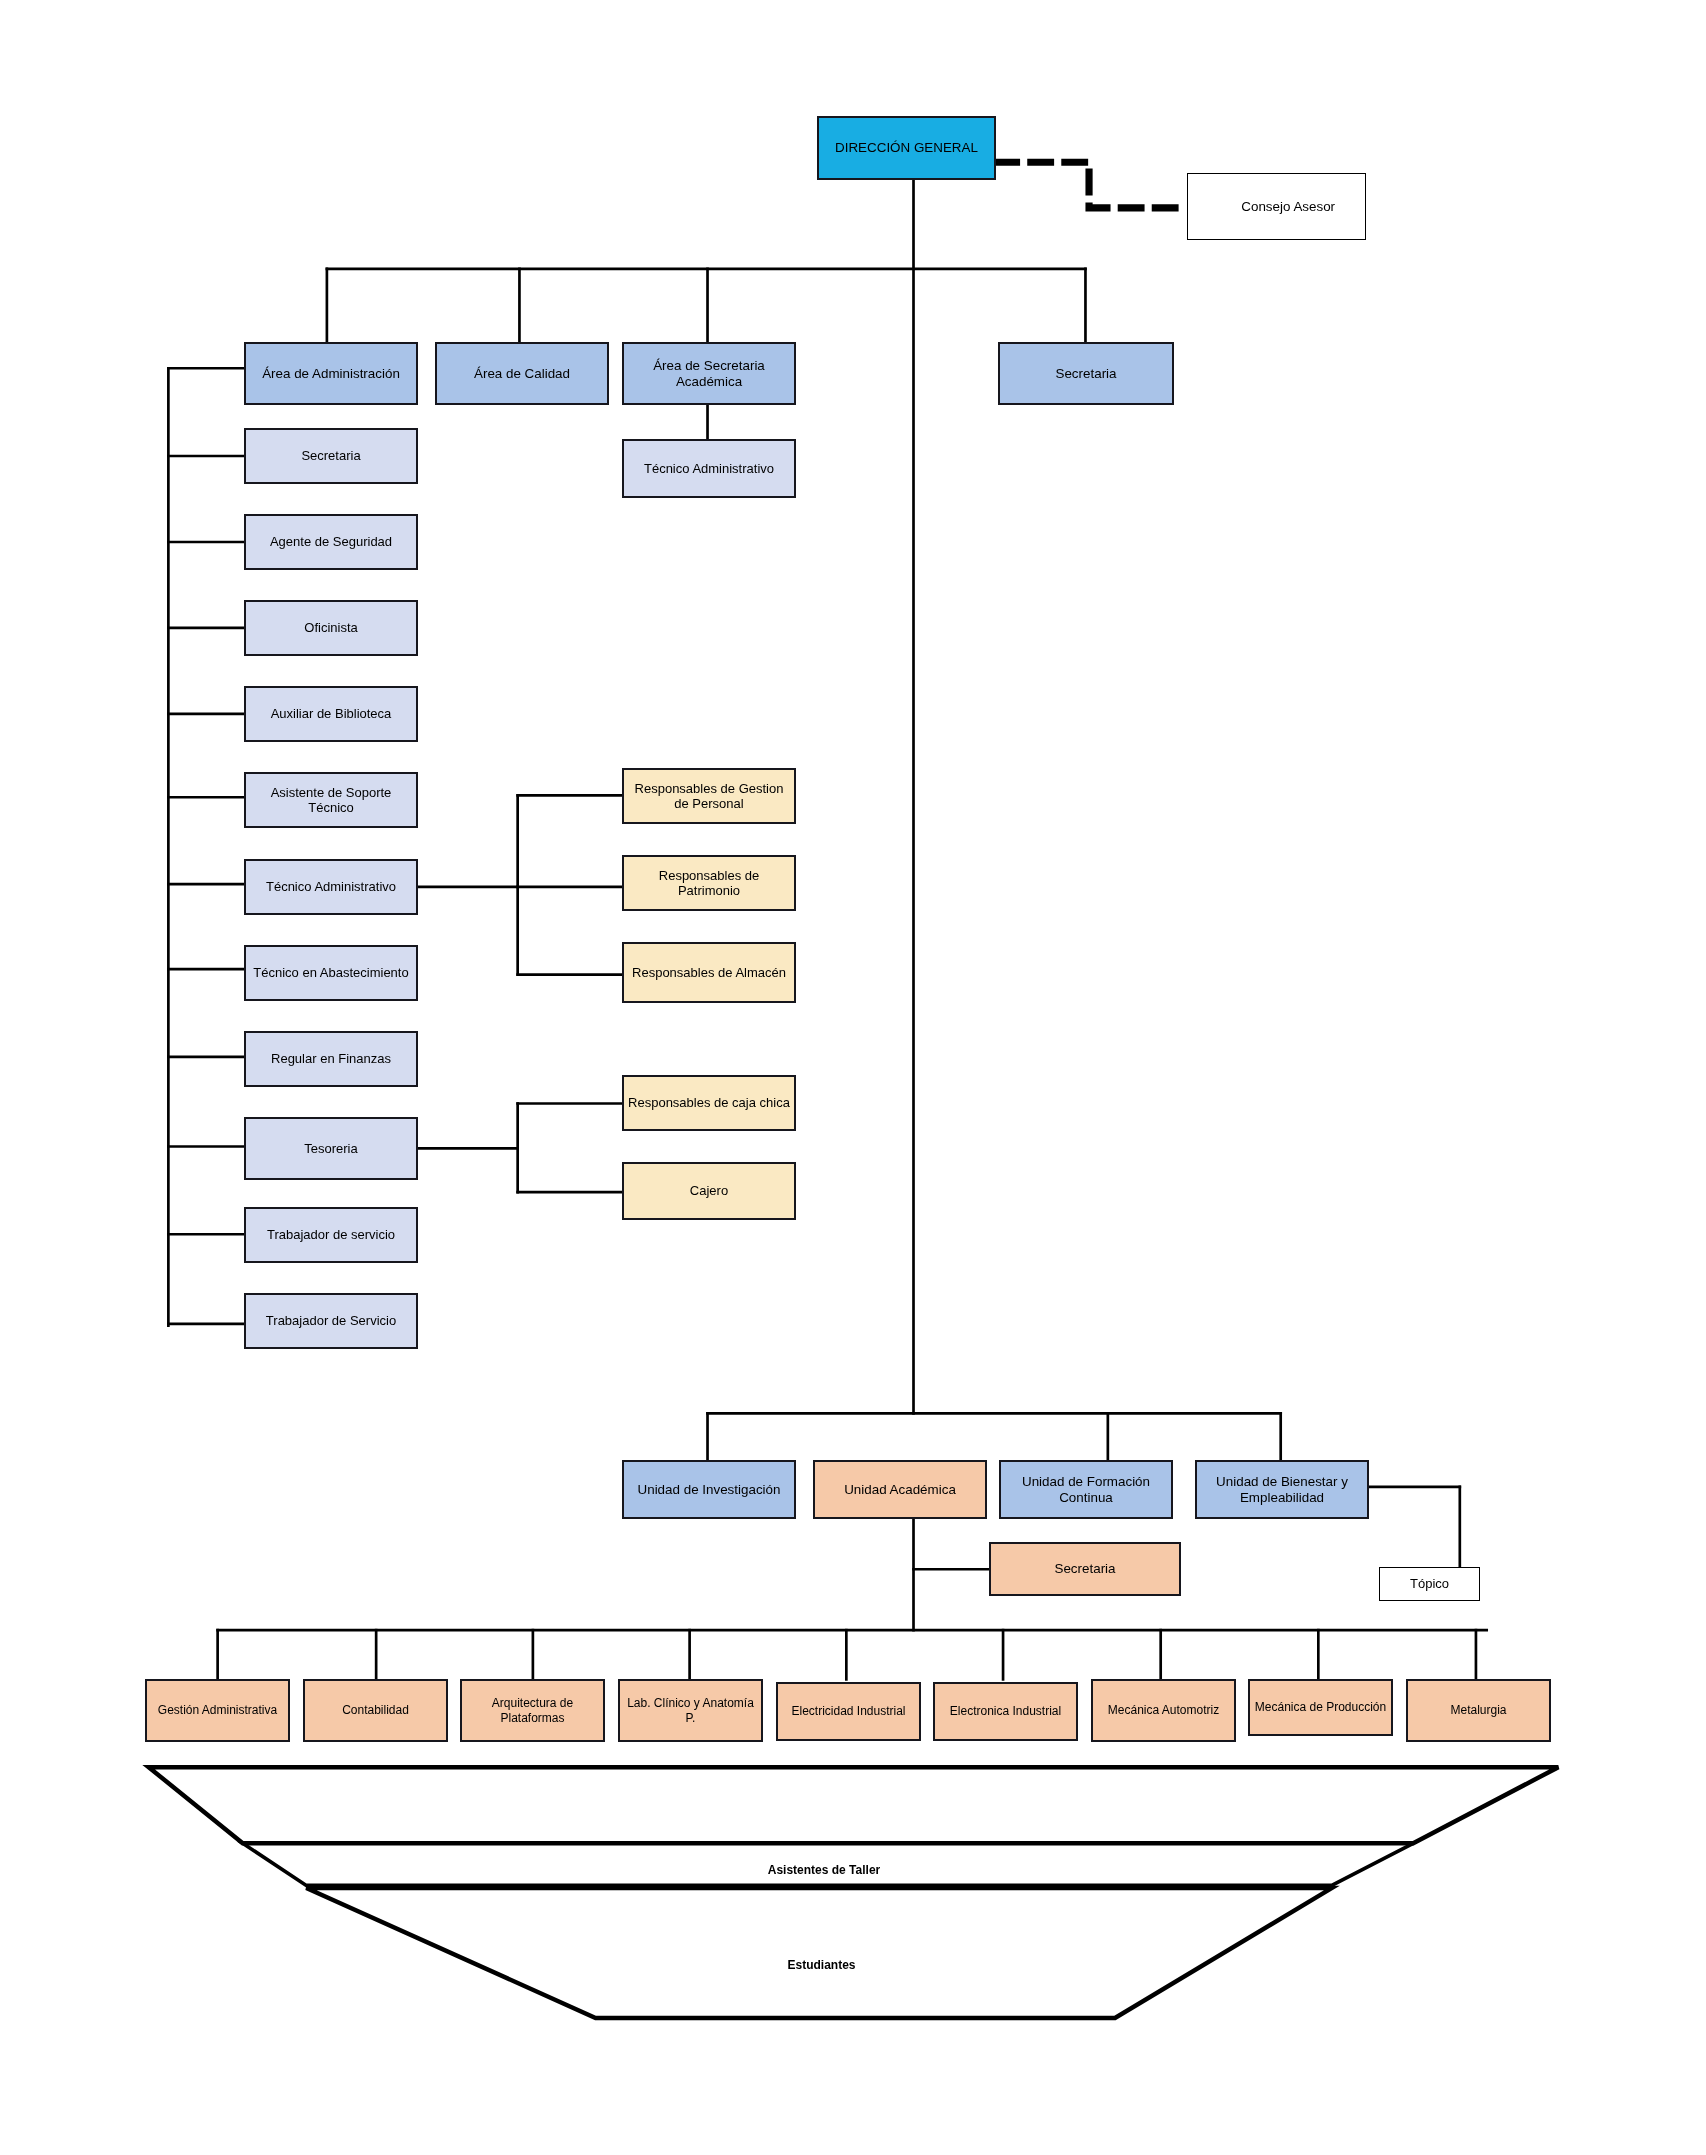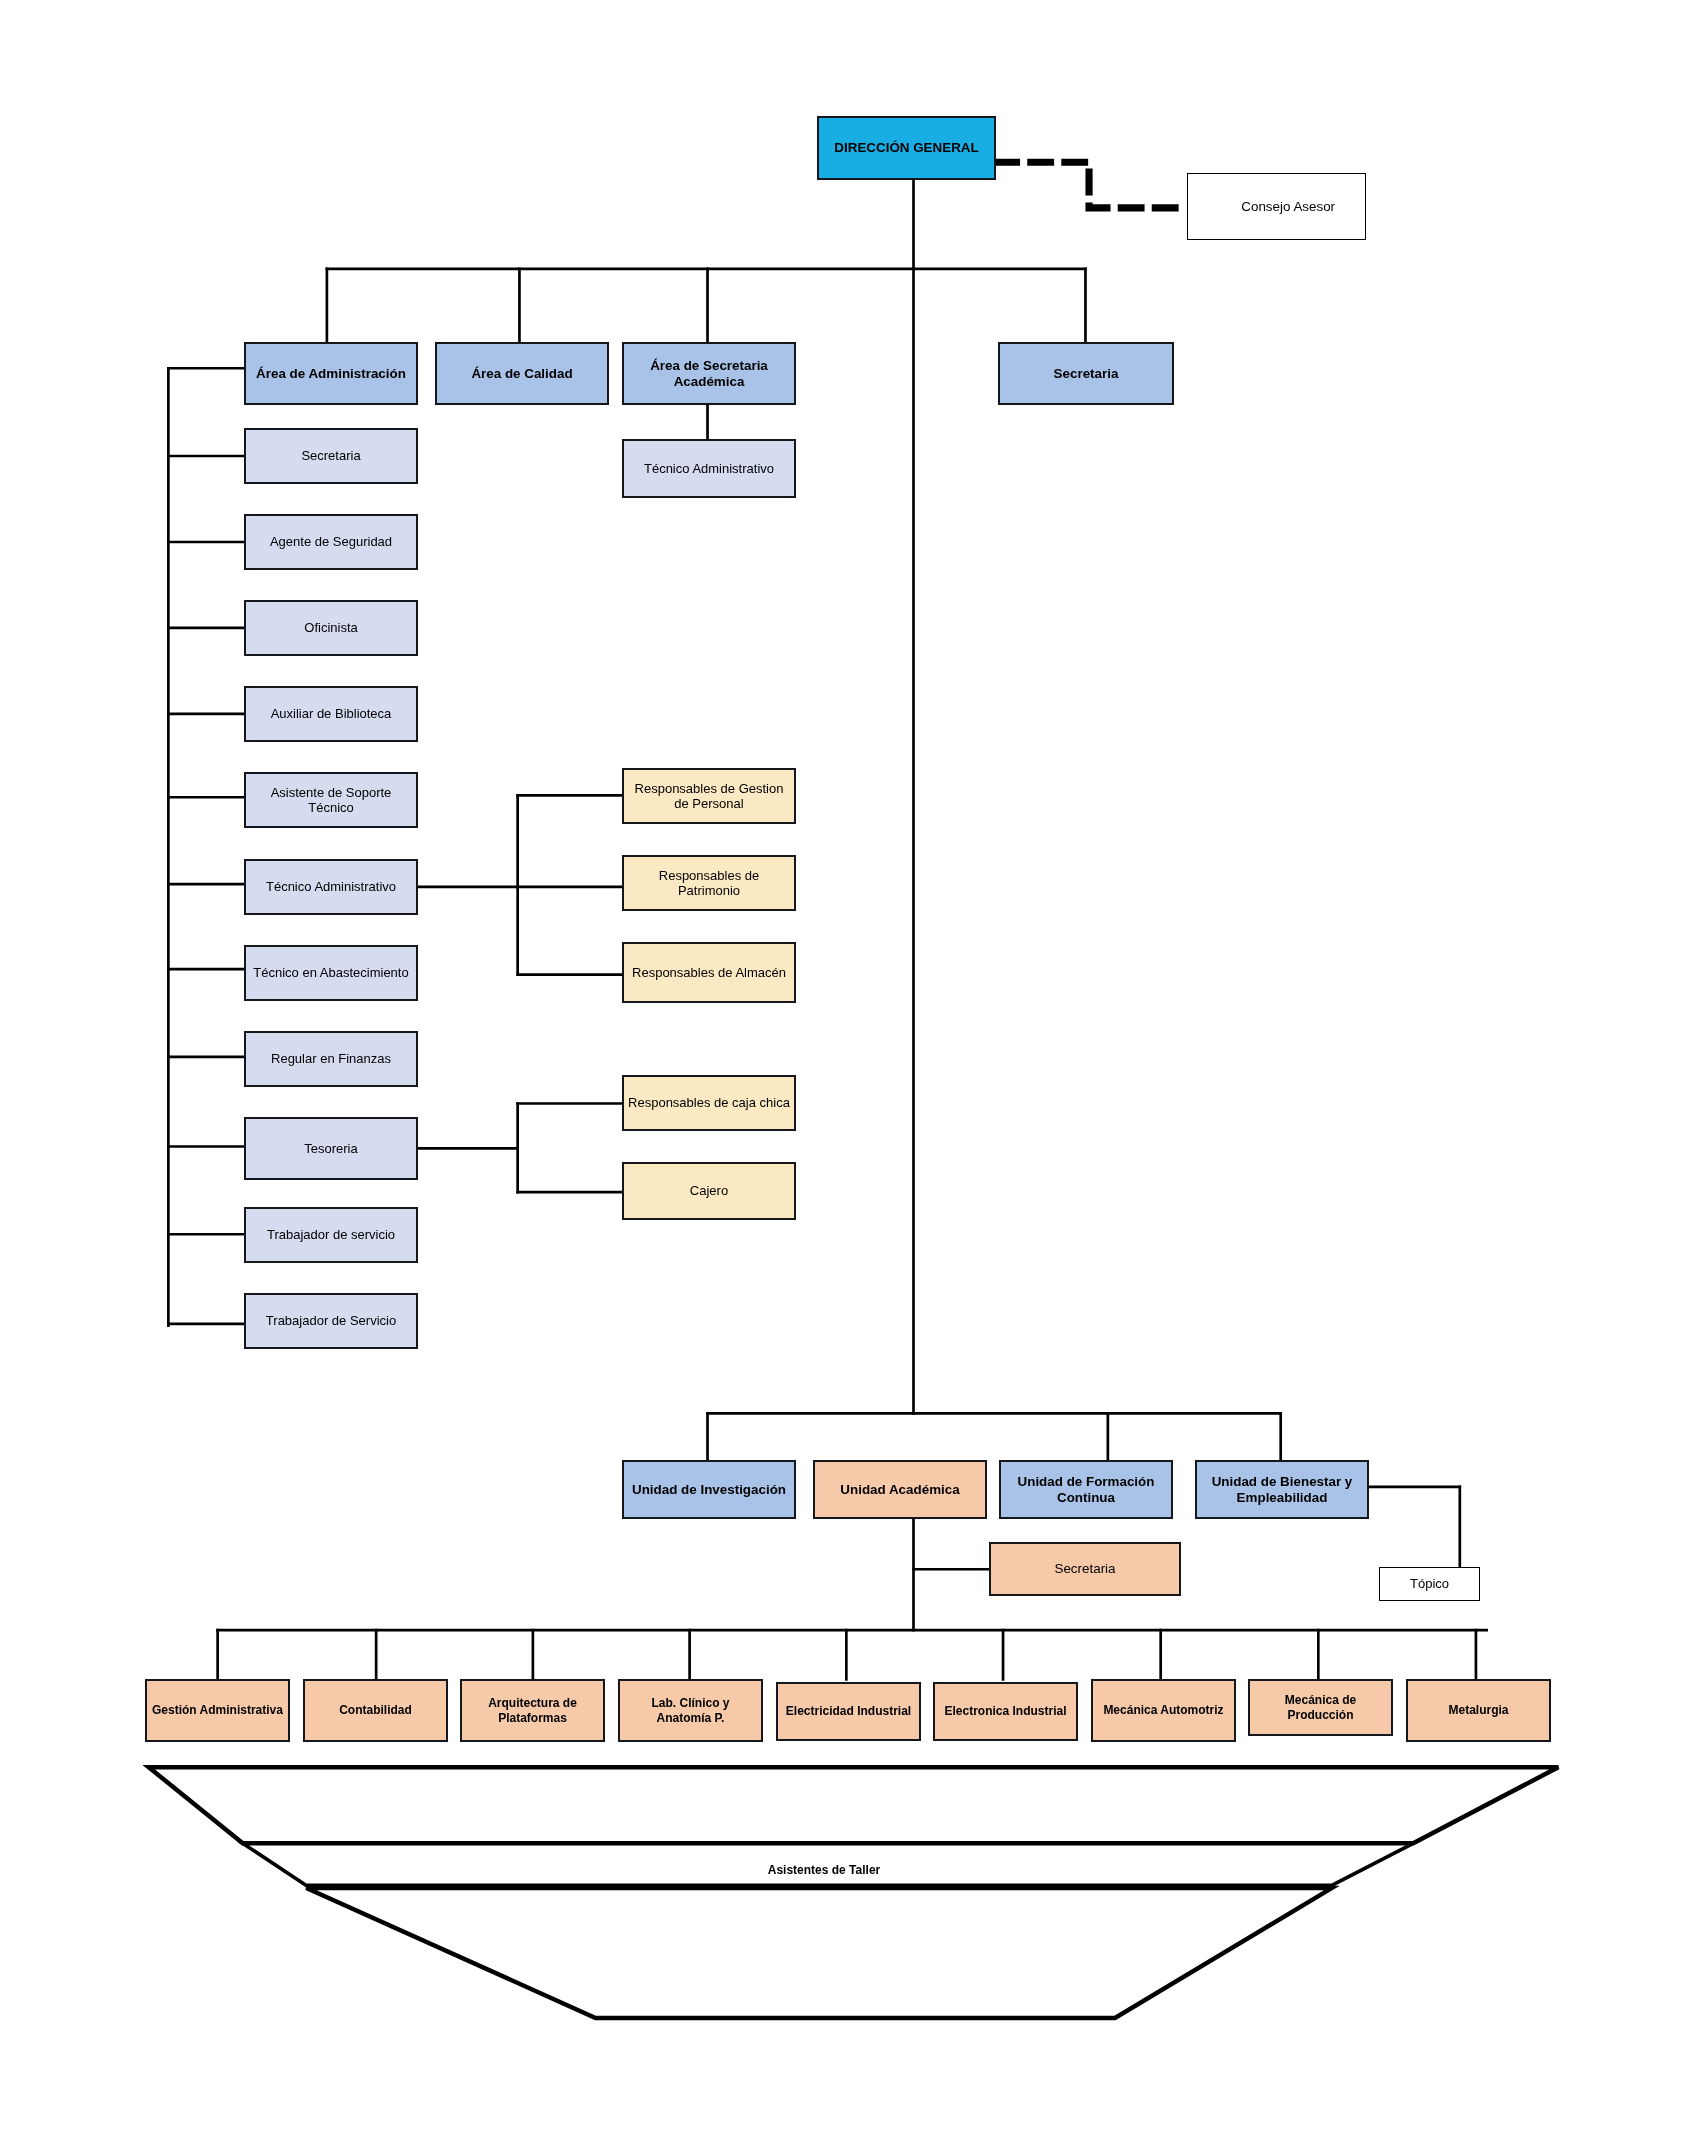--- a/index.html
+++ b/index.html
@@ -39,21 +39,21 @@
   .node span{display:block;width:100%;}
 
   
   .c-cyan   {background:#18ADE3; border-color:#16161d;}
   .c-blue   {background:#A9C3E8; border-color:#16161d;}
   .c-lblue  {background:#D5DCF0; border-color:#16161d;}
   .c-cream  {background:#FAE9C3; border-color:#16161d;}
   .c-peach  {background:#F6C9A8; border-color:#16161d;}
   .c-white  {background:#ffffff; border-color:#000000; border-width:1.8px;}
 
-  .bold  {font-weight:bold;}
+  .bold  {font-weight:normal;}
   .reg   {font-weight:normal;}
 
   .fs13{font-size:12px;}
   .fs14{font-size:13px;}
   .fs15{font-size:13.4px;}
 
   
   .pyr-label{
     position:absolute;
     text-align:center;
@@ -266,15 +266,18 @@
   <div class="node c-peach bold fs13" style="left:1248px; top:1679px; width:145px; height:57px;">
     <span>Mecánica de Producción</span>
   </div>
   <div class="node c-peach bold fs13" style="left:1406px; top:1679px; width:145px; height:63px;">
     <span>Metalurgia</span>
   </div>
 
   <div class="pyr-label" style="left:0; top:1863px; width:1648px; font-size:12px;">
     <span>Asistentes de Taller</span>
   </div>
+  <div class="pyr-label" style="left:0; top:1958px; width:1643px; font-size:12px;">
+    <span>Estudiantes</span>
+  </div>
 
 </div>
 
 
 </body></html>

